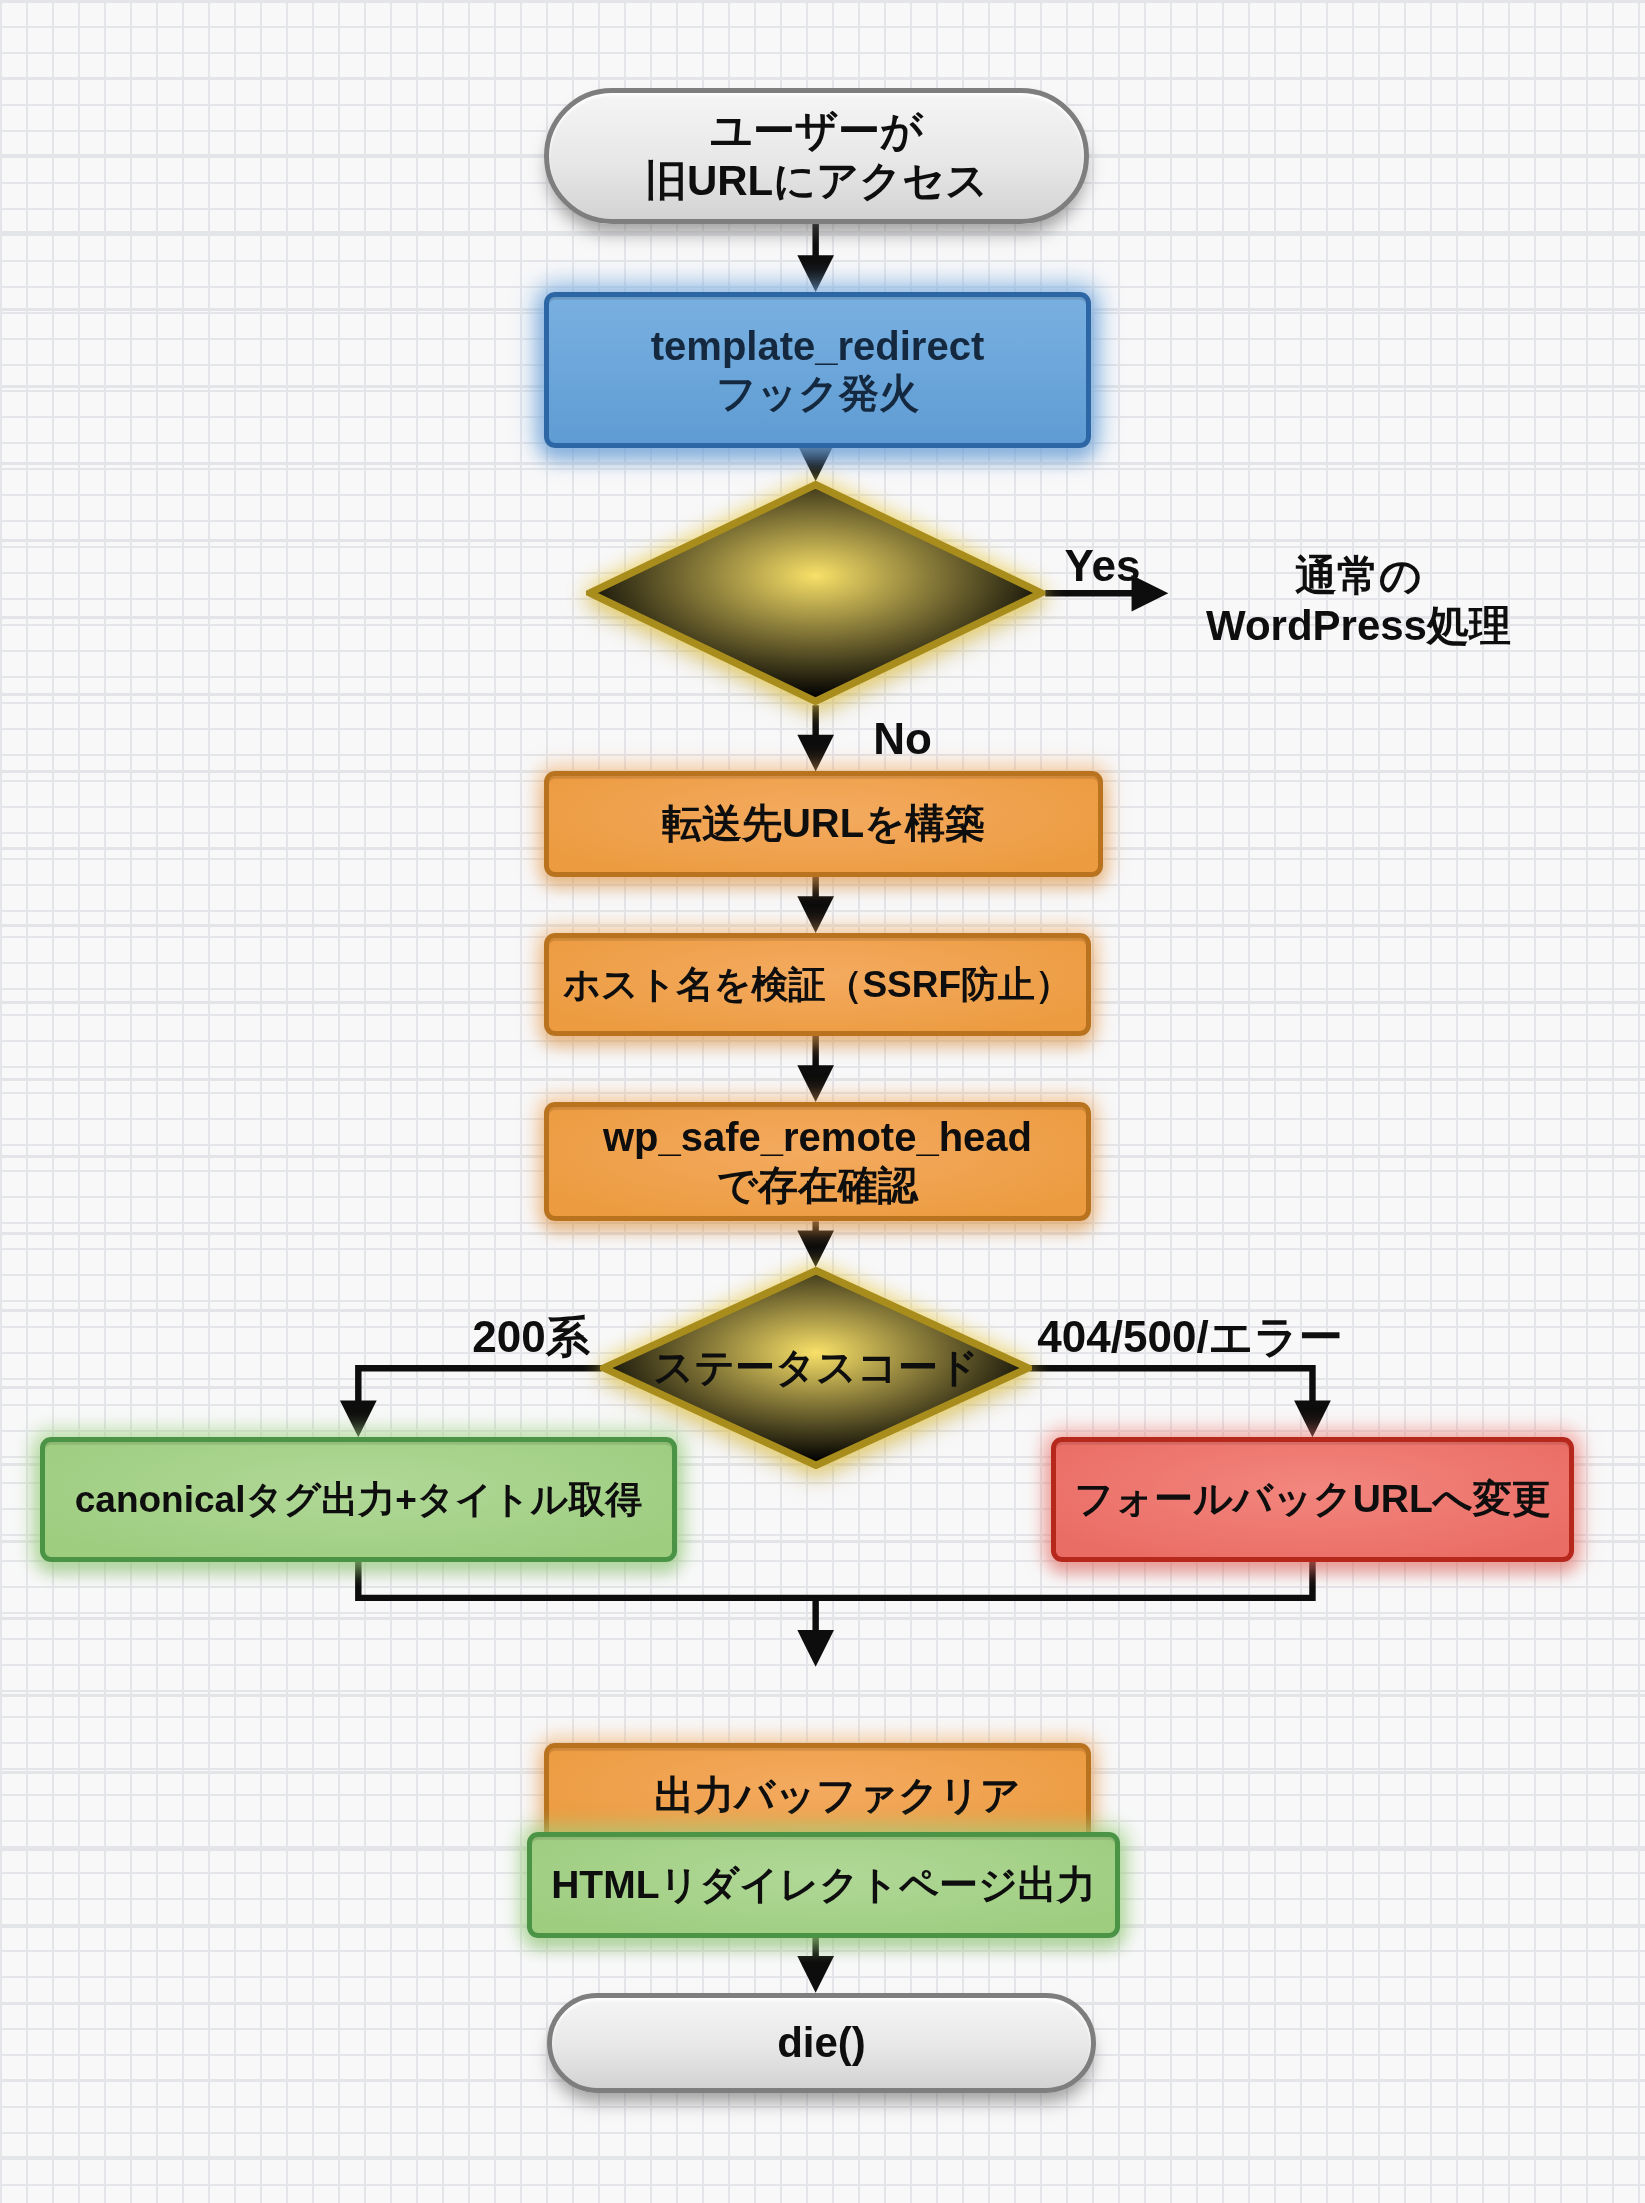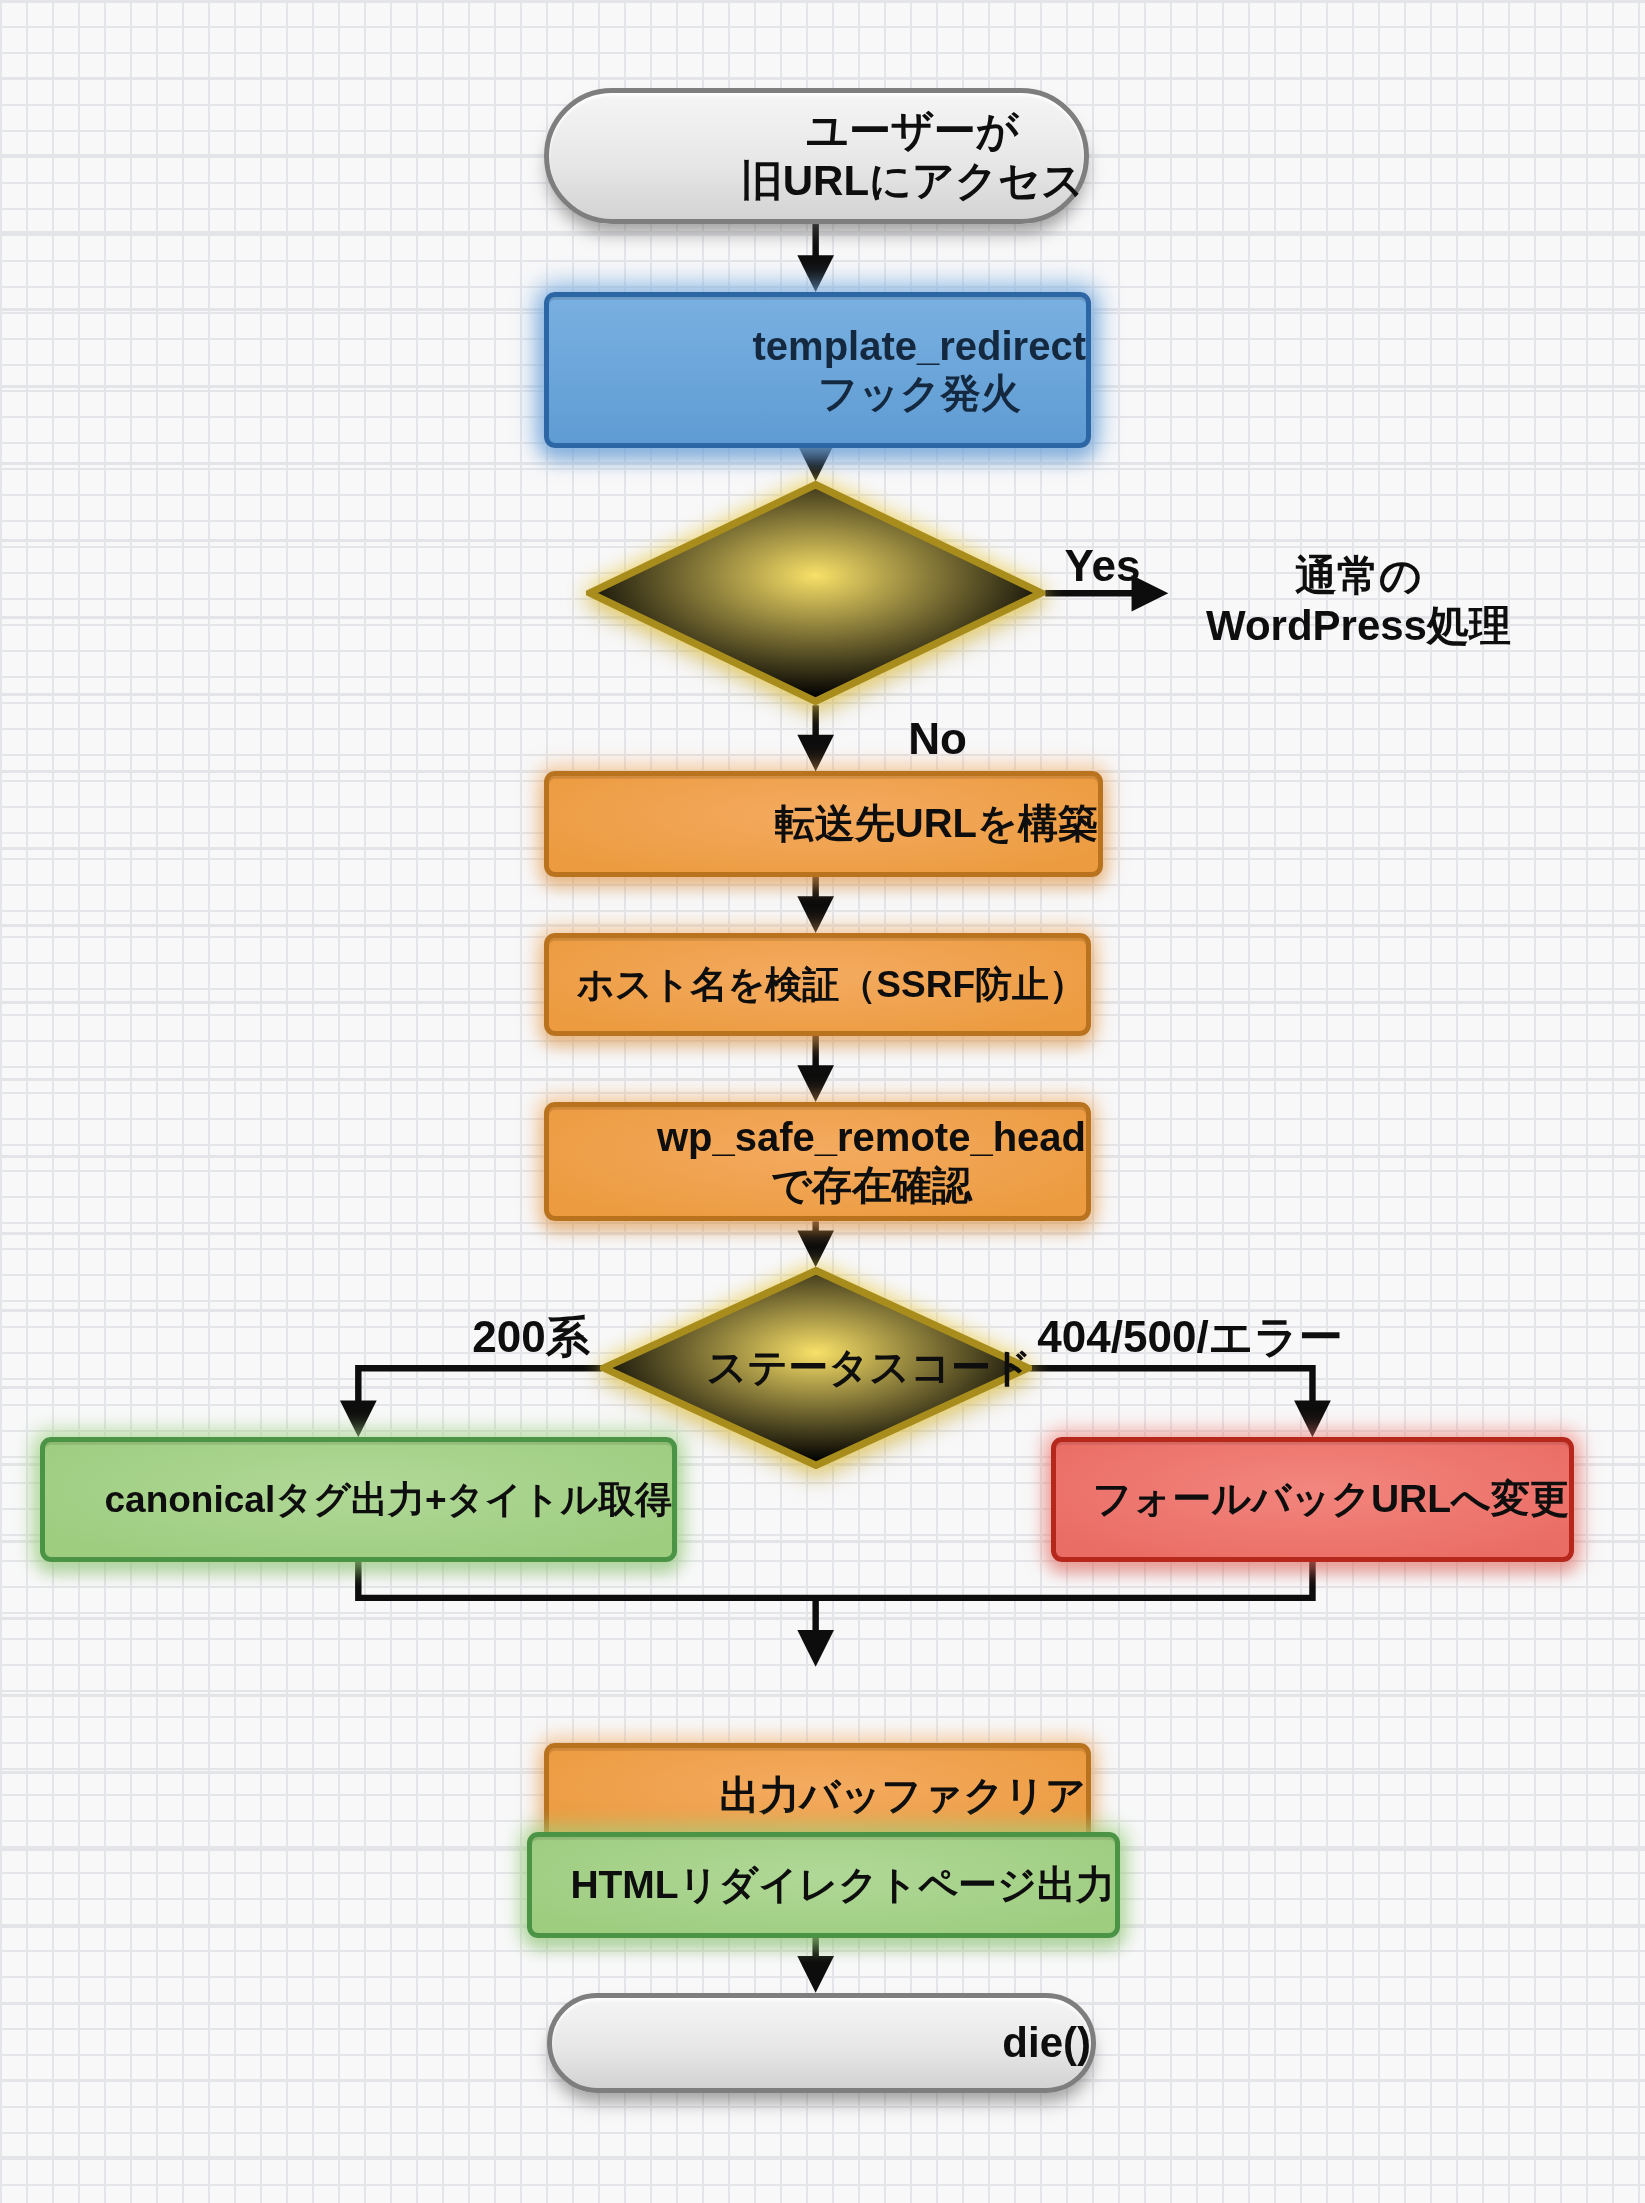--- a/index.html
+++ b/index.html
@@ -31,21 +31,21 @@
     fill: none;
   }
   .connectors .arrowhead {
     fill: var(--line, #0d0d0d);
     stroke: none;
   }
   .node {
     position: absolute;
     display: flex;
     align-items: center;
-    justify-content: flex-end;
+    justify-content: center;
     text-align: center;
     box-sizing: border-box;
     z-index: 2;
     font-size: 40px;
     line-height: 1.18;
   }
   .node .label { white-space: pre-line; position: relative; z-index: 1; }
   .fs40 { font-size: 37px; }
   .fs42 { font-size: 39px; }
   .fs46 { font-size: 42px; }
@@ -110,21 +110,21 @@
   }
   .edge-label, .free-text {
     position: absolute;
     z-index: 3;
     font-size: 44px;
     text-align: center;
     white-space: pre-line;
     line-height: 1.2;
   }
   .free-text { font-size: 42px; }
-  .align-left { text-align: right; }
+  .align-left { text-align: center; }
 </style>
 </head>
 <body>
 
 <div class="canvas">
 
   <svg class="connectors" width="1646" height="2204" viewBox="0 0 1792 2400">
     <defs>
       <radialGradient id="diamondFill" cx="50%" cy="42%" r="70%">
         <stop offset="0%" stop-color="#f8e068"></stop>

